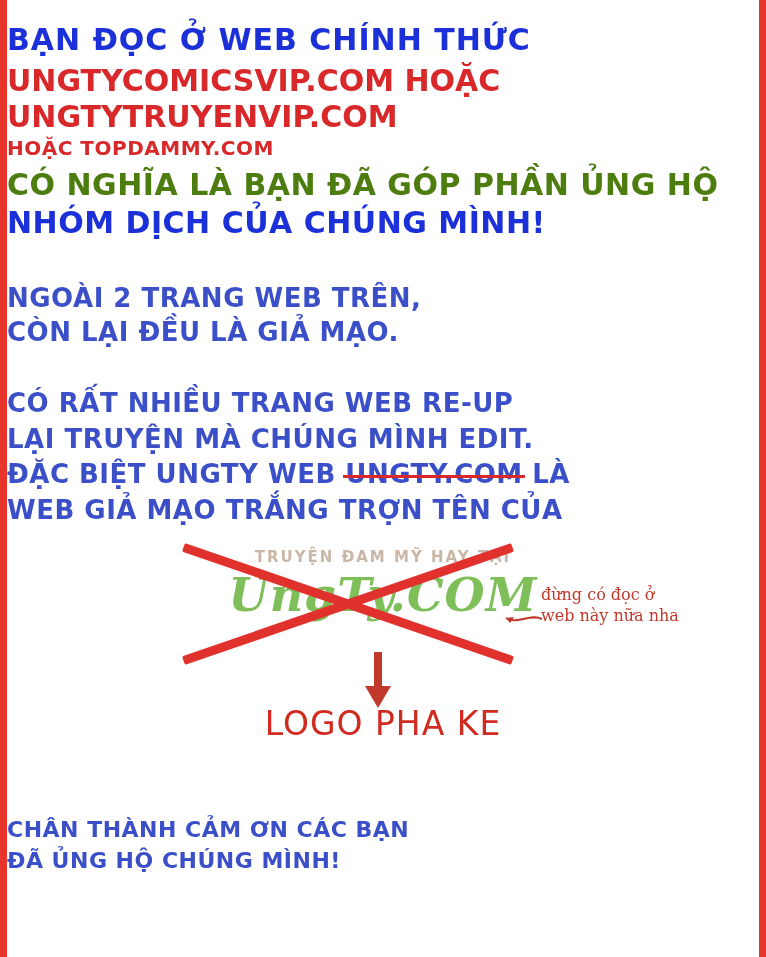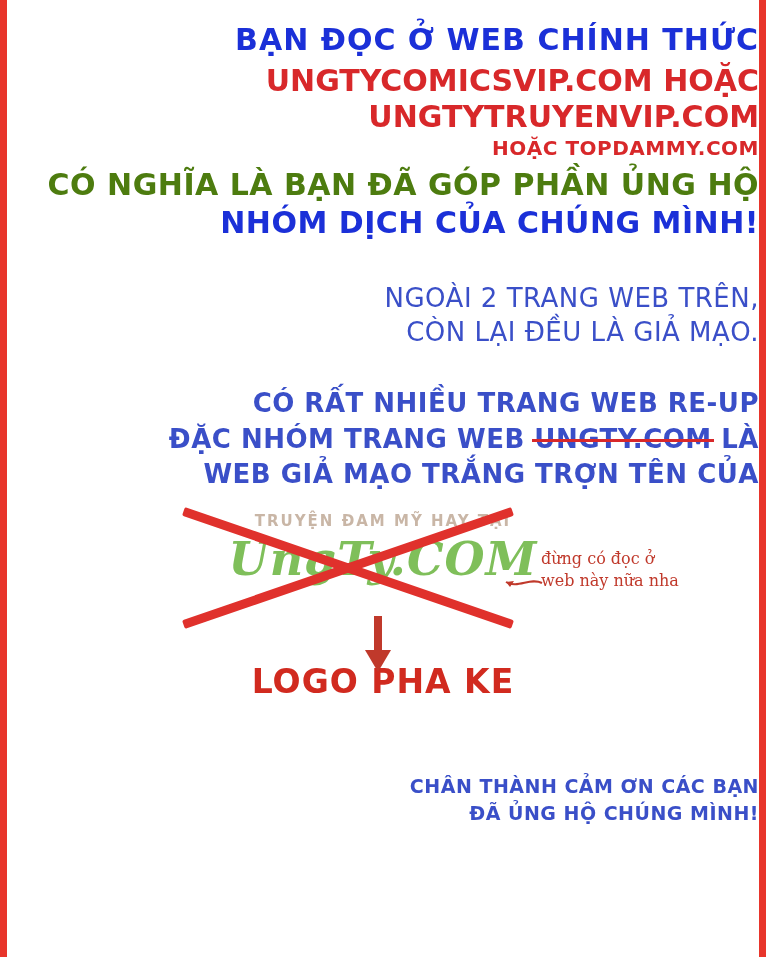--- a/index.html
+++ b/index.html
@@ -17,21 +17,21 @@
   .page {
     position: relative;
     width: 766px;
     height: 957px;
     box-sizing: border-box;
     border-left: 7px solid #e8352b;
     border-right: 7px solid #e8352b;
     background: #ffffff;
   }
   .block {
-    text-align: right;
+    text-align: left;
     line-height: 1.18;
     letter-spacing: 0.5px;
   }
   .hdr {
     padding-top: 22px;
   }
   .hdr .line {
     display: block;
     font-weight: bold;
     font-family: "DejaVu Sans", sans-serif;
@@ -60,21 +60,21 @@
   .l5 {
     color: #1b30d8;
     font-size: 30px;
     margin-top: 3px;
   }
 
   .sec2 {
     margin-top: 42px;
     color: #3a4fc8;
     font-size: 26px;
-    font-weight: normal;
+    font-weight: bold;
     font-family: "DejaVu Sans", sans-serif;
   }
   .sec2 .line { display: block; margin-top: 4px; }
 
   .sec3 {
     margin-top: 40px;
     color: #3a4fc8;
     font-size: 26px;
     font-weight: bold;
     font-family: "DejaVu Sans", sans-serif;
@@ -170,31 +170,32 @@
   .down-arrow {
     position: absolute;
     left: 358px;
     top: 104px;
     width: 26px;
     height: 56px;
   }
 
   .fake-label {
     text-align: center;
+    margin-top: 6px;
     color: #d12a1f;
     font-size: 33px;
-    font-weight: bold;
+    font-weight: normal;
     font-family: "DejaVu Sans", sans-serif;
     letter-spacing: 1px;
   }
 
   .thanks {
     margin-top: 74px;
     color: #3a4fc8;
-    font-size: 19px;
+    font-size: 22px;
     font-weight: bold;
     font-family: "DejaVu Sans", sans-serif;
   }
   .thanks .line { display: block; margin-top: 5px; }
 </style>
 </head>
 <body>
 
 <div class="page">
 
@@ -206,22 +207,23 @@
     <span class="line l5">NHÓM DỊCH CỦA CHÚNG MÌNH!</span>
   </div>
 
   <div class="block sec2">
     <span class="line">NGOÀI 2 TRANG WEB TRÊN,</span>
     <span class="line">CÒN LẠI ĐỀU LÀ GIẢ MẠO.</span>
   </div>
 
   <div class="block sec3">
     <span class="line">CÓ RẤT NHIỀU TRANG WEB RE-UP</span>
+    <span class="line">LẠI TRUYỆN MÀ CHÚNG MÌNH EDIT.</span>
     <span class="line">
-      <span>ĐẶC NHÓM TRANG WEB </span><span class="strike">UNGTY.COM</span><span> LÀ</span>
+      <span>ĐẶC BIỆT UNGTY WEB </span><span class="strike">UNGTY.COM</span><span> LÀ</span>
     </span>
     <span class="line">WEB GIẢ MẠO TRẮNG TRỢN TÊN CỦA</span>
   </div>
 
   <div class="logo-area">
 
     <div class="fake-logo">
       <span class="sub">TRUYỆN ĐAM MỸ HAY TẠI</span>
       <span class="main">UngTy.COM</span>
     </div>

